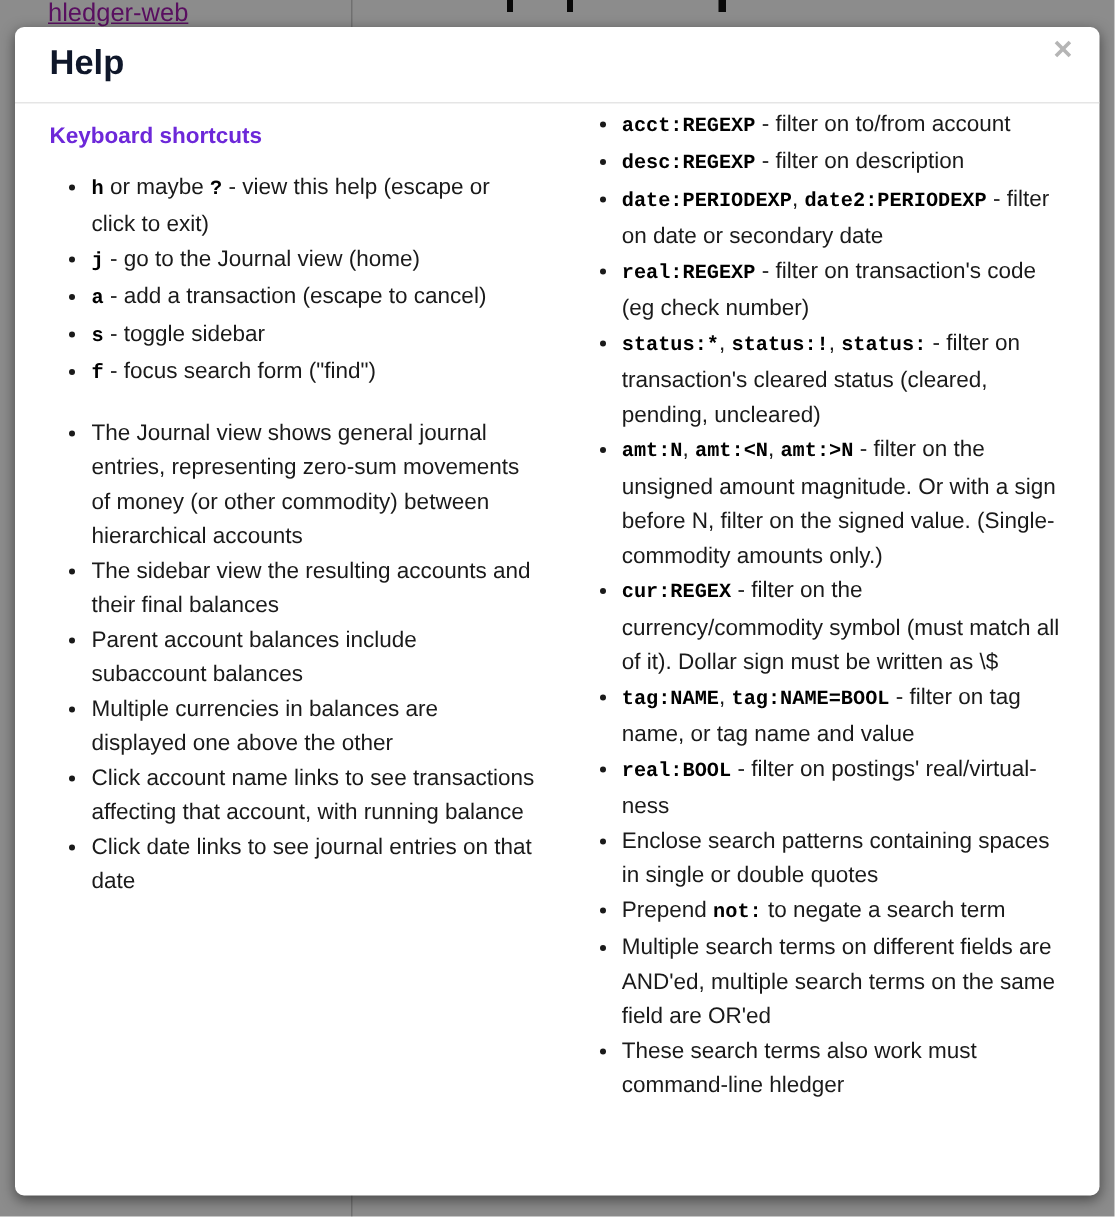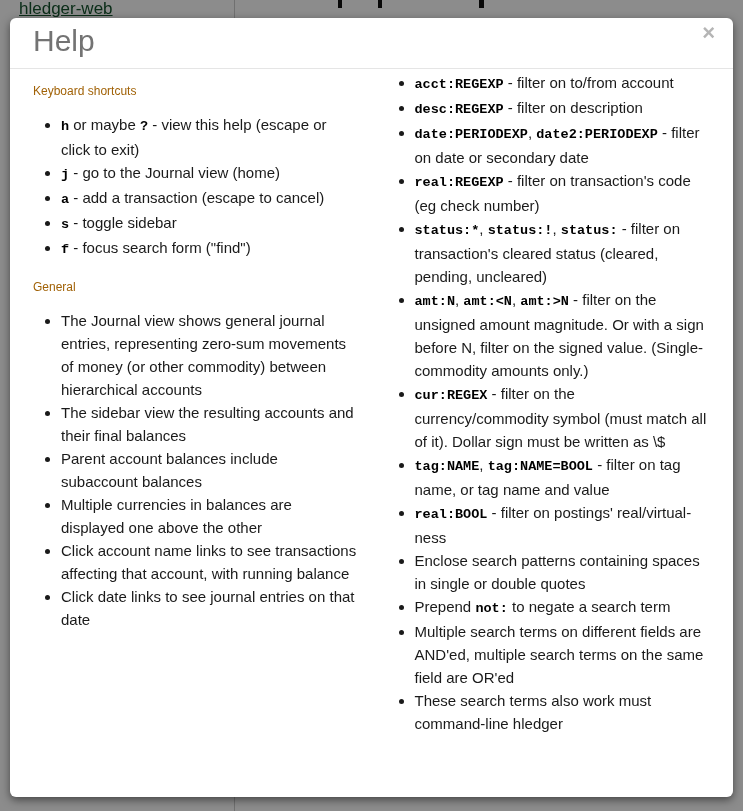--- a/index.html
+++ b/index.html
@@ -14,24 +14,24 @@
 
   
   .page-behind {
     position: absolute;
     inset: 0;
     background: #ffffff;
     z-index: 0;
   }
   .brand {
     position: absolute;
-    left: 19px;
+    left: 32px;
     top: -1px;
     font-size: 17px;
-    color: #14532d;
+    color: #a21caf;
     text-decoration: underline;
     cursor: pointer;
   }
   .sidebar-divider {
     position: absolute;
     left: 234px;
     top: 0;
     width: 1px;
     height: 100%;
     background: #cccccc;
@@ -69,23 +69,23 @@
     overflow: hidden;
     box-sizing: border-box;
   }
   .modal-header {
     padding: 8px 23px 12px 23px;
     border-bottom: 1px solid #e5e5e5;
     position: relative;
   }
   .modal-title {
     margin: 0;
-    font-size: 30px;
-    font-weight: normal;
-    color: #737373;
+    font-size: 23px;
+    font-weight: bold;
+    color: #0f172a;
     line-height: 30px;
   }
   .close-button {
     position: absolute;
     right: 18px;
     top: 4px;
     border: none;
     background: transparent;
     font-size: 22px;
     font-weight: bold;
@@ -101,23 +101,23 @@
     box-sizing: border-box;
   }
   .help-col {
     width: 50%;
     box-sizing: border-box;
     padding: 0 15px;
     font-size: 15px;
     color: #1a1a1a;
   }
   .help-col h3 {
-    font-size: 12px;
-    font-weight: normal;
-    color: #a16207;
+    font-size: 15px;
+    font-weight: bold;
+    color: #6d28d9;
     margin: 10px 0 12px 0;
     line-height: 20px;
   }
   .help-col ul {
     margin: 0 0 16px 0;
     padding: 0 0 0 28px;
     list-style: disc outside;
   }
   .help-col li {
     line-height: 23px;
@@ -152,21 +152,20 @@
   <div class="modal-body">
     <div class="help-col" id="col-0">
         <h3>Keyboard shortcuts</h3>
         <ul>
           <li><code>h</code> or maybe <code>?</code> - view this help (escape or click to exit)</li>
           <li><code>j</code> - go to the Journal view (home)</li>
           <li><code>a</code> - add a transaction (escape to cancel)</li>
           <li><code>s</code> - toggle sidebar</li>
           <li><code>f</code> - focus search form ("find")</li>
         </ul>
-        <h3>General</h3>
         <ul>
           <li>The Journal view shows general journal entries, representing zero-sum movements of money (or other commodity) between hierarchical accounts</li>
           <li>The sidebar view the resulting accounts and their final balances</li>
           <li>Parent account balances include subaccount balances</li>
           <li>Multiple currencies in balances are displayed one above the other</li>
           <li>Click account name links to see transactions affecting that account, with running balance</li>
           <li>Click date links to see journal entries on that date</li>
         </ul>
       </div>
     <div class="help-col" id="col-1">

